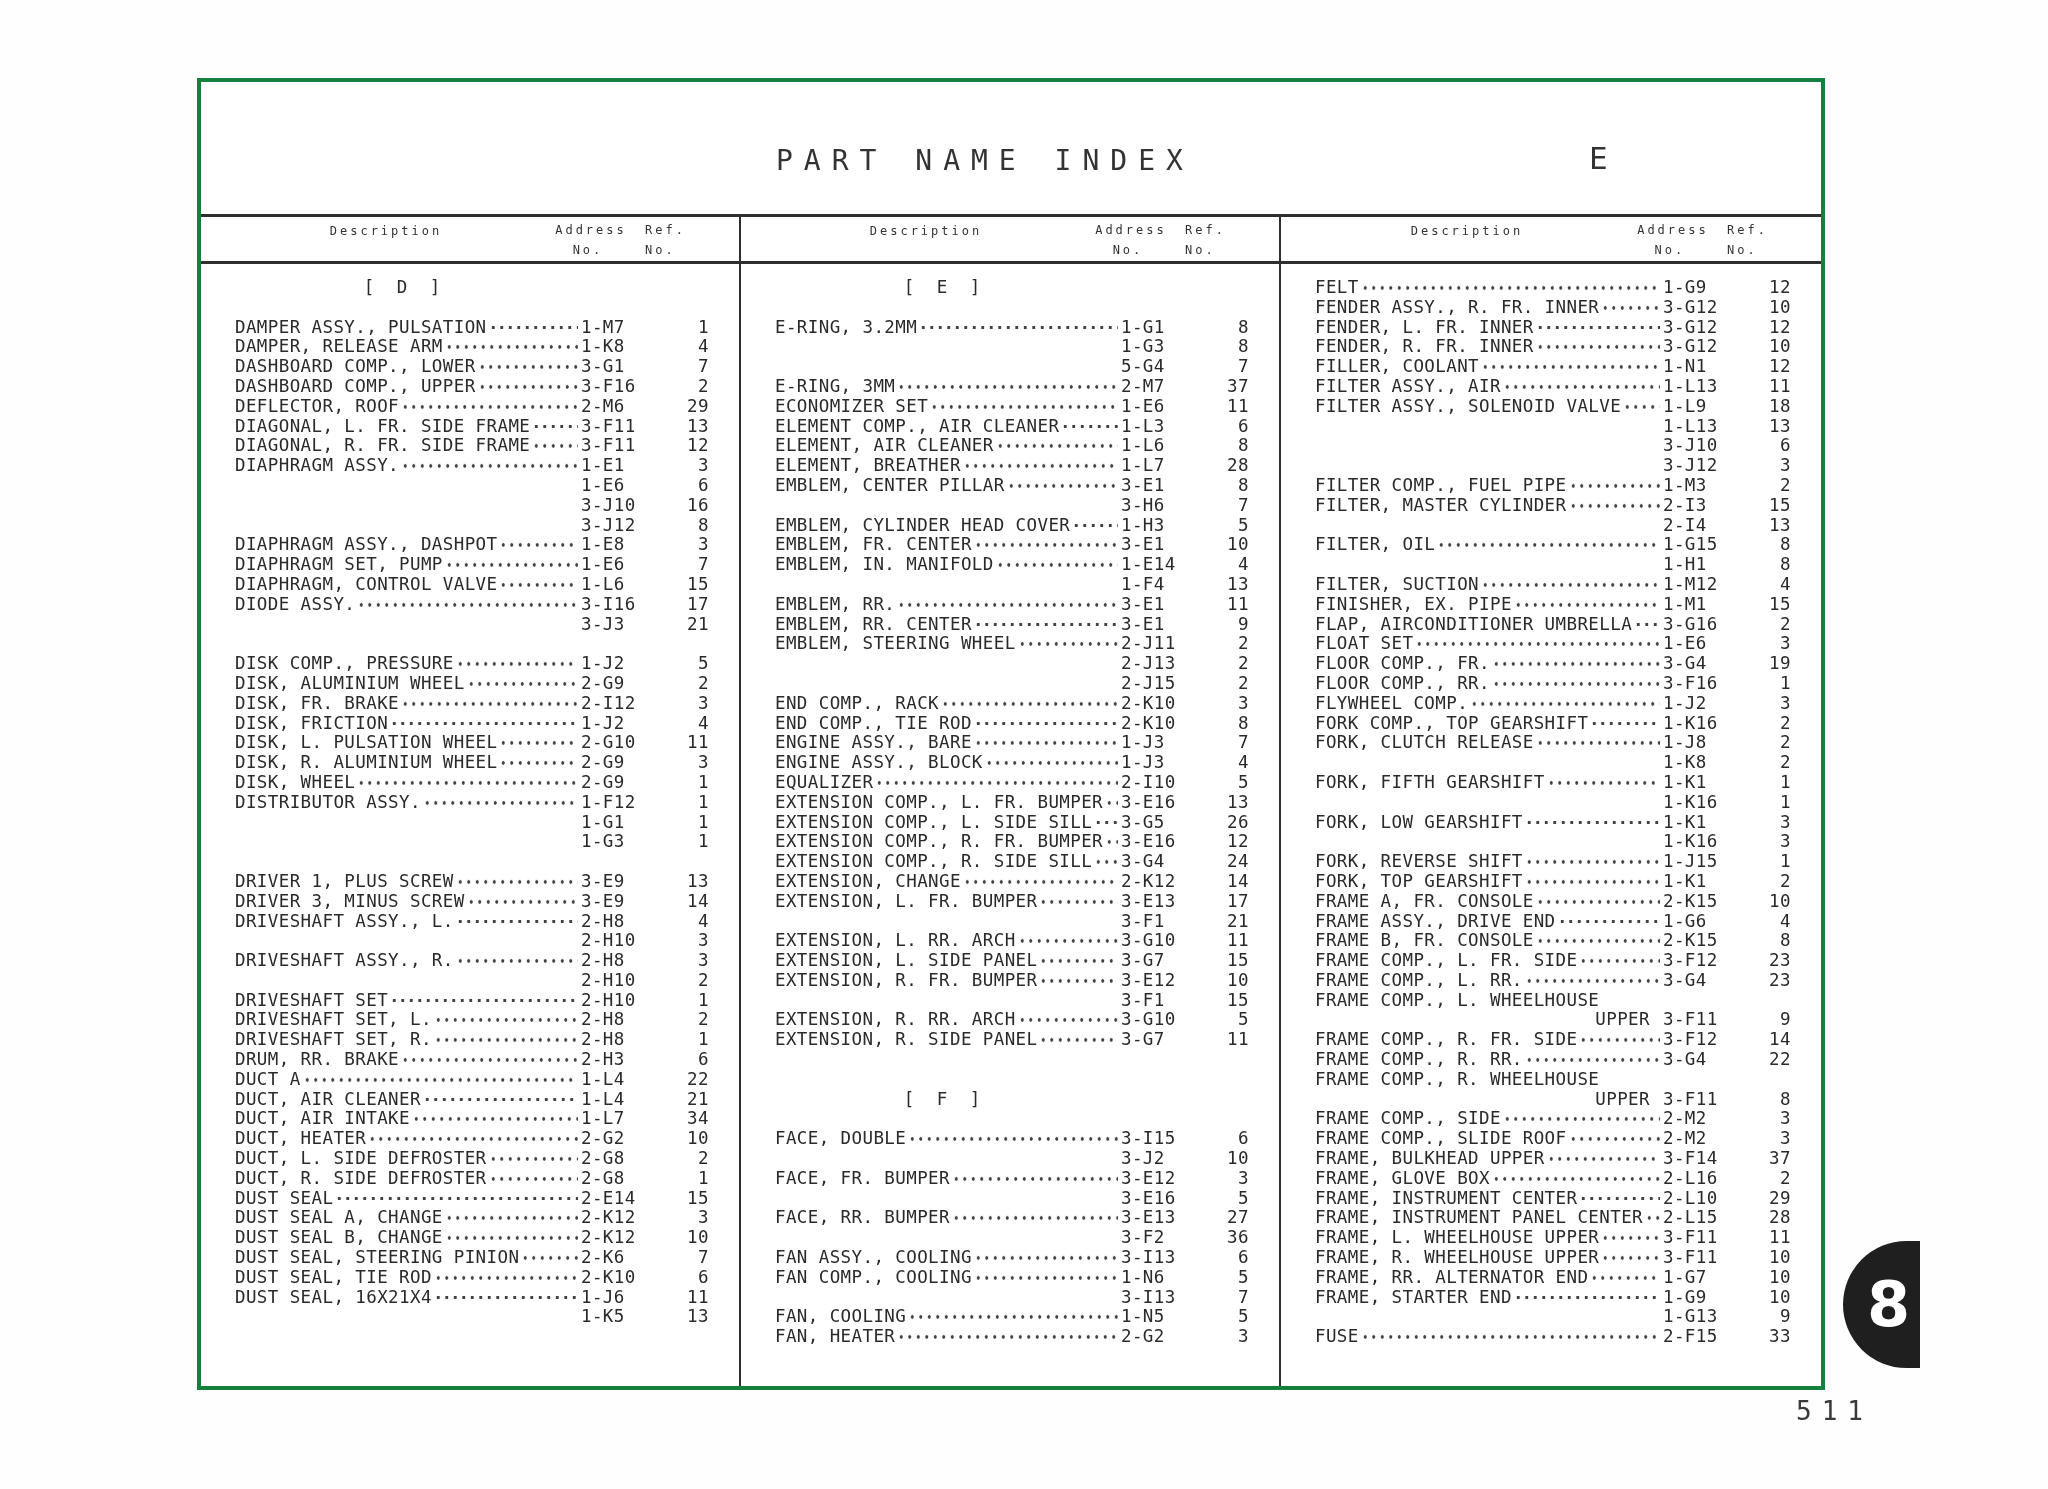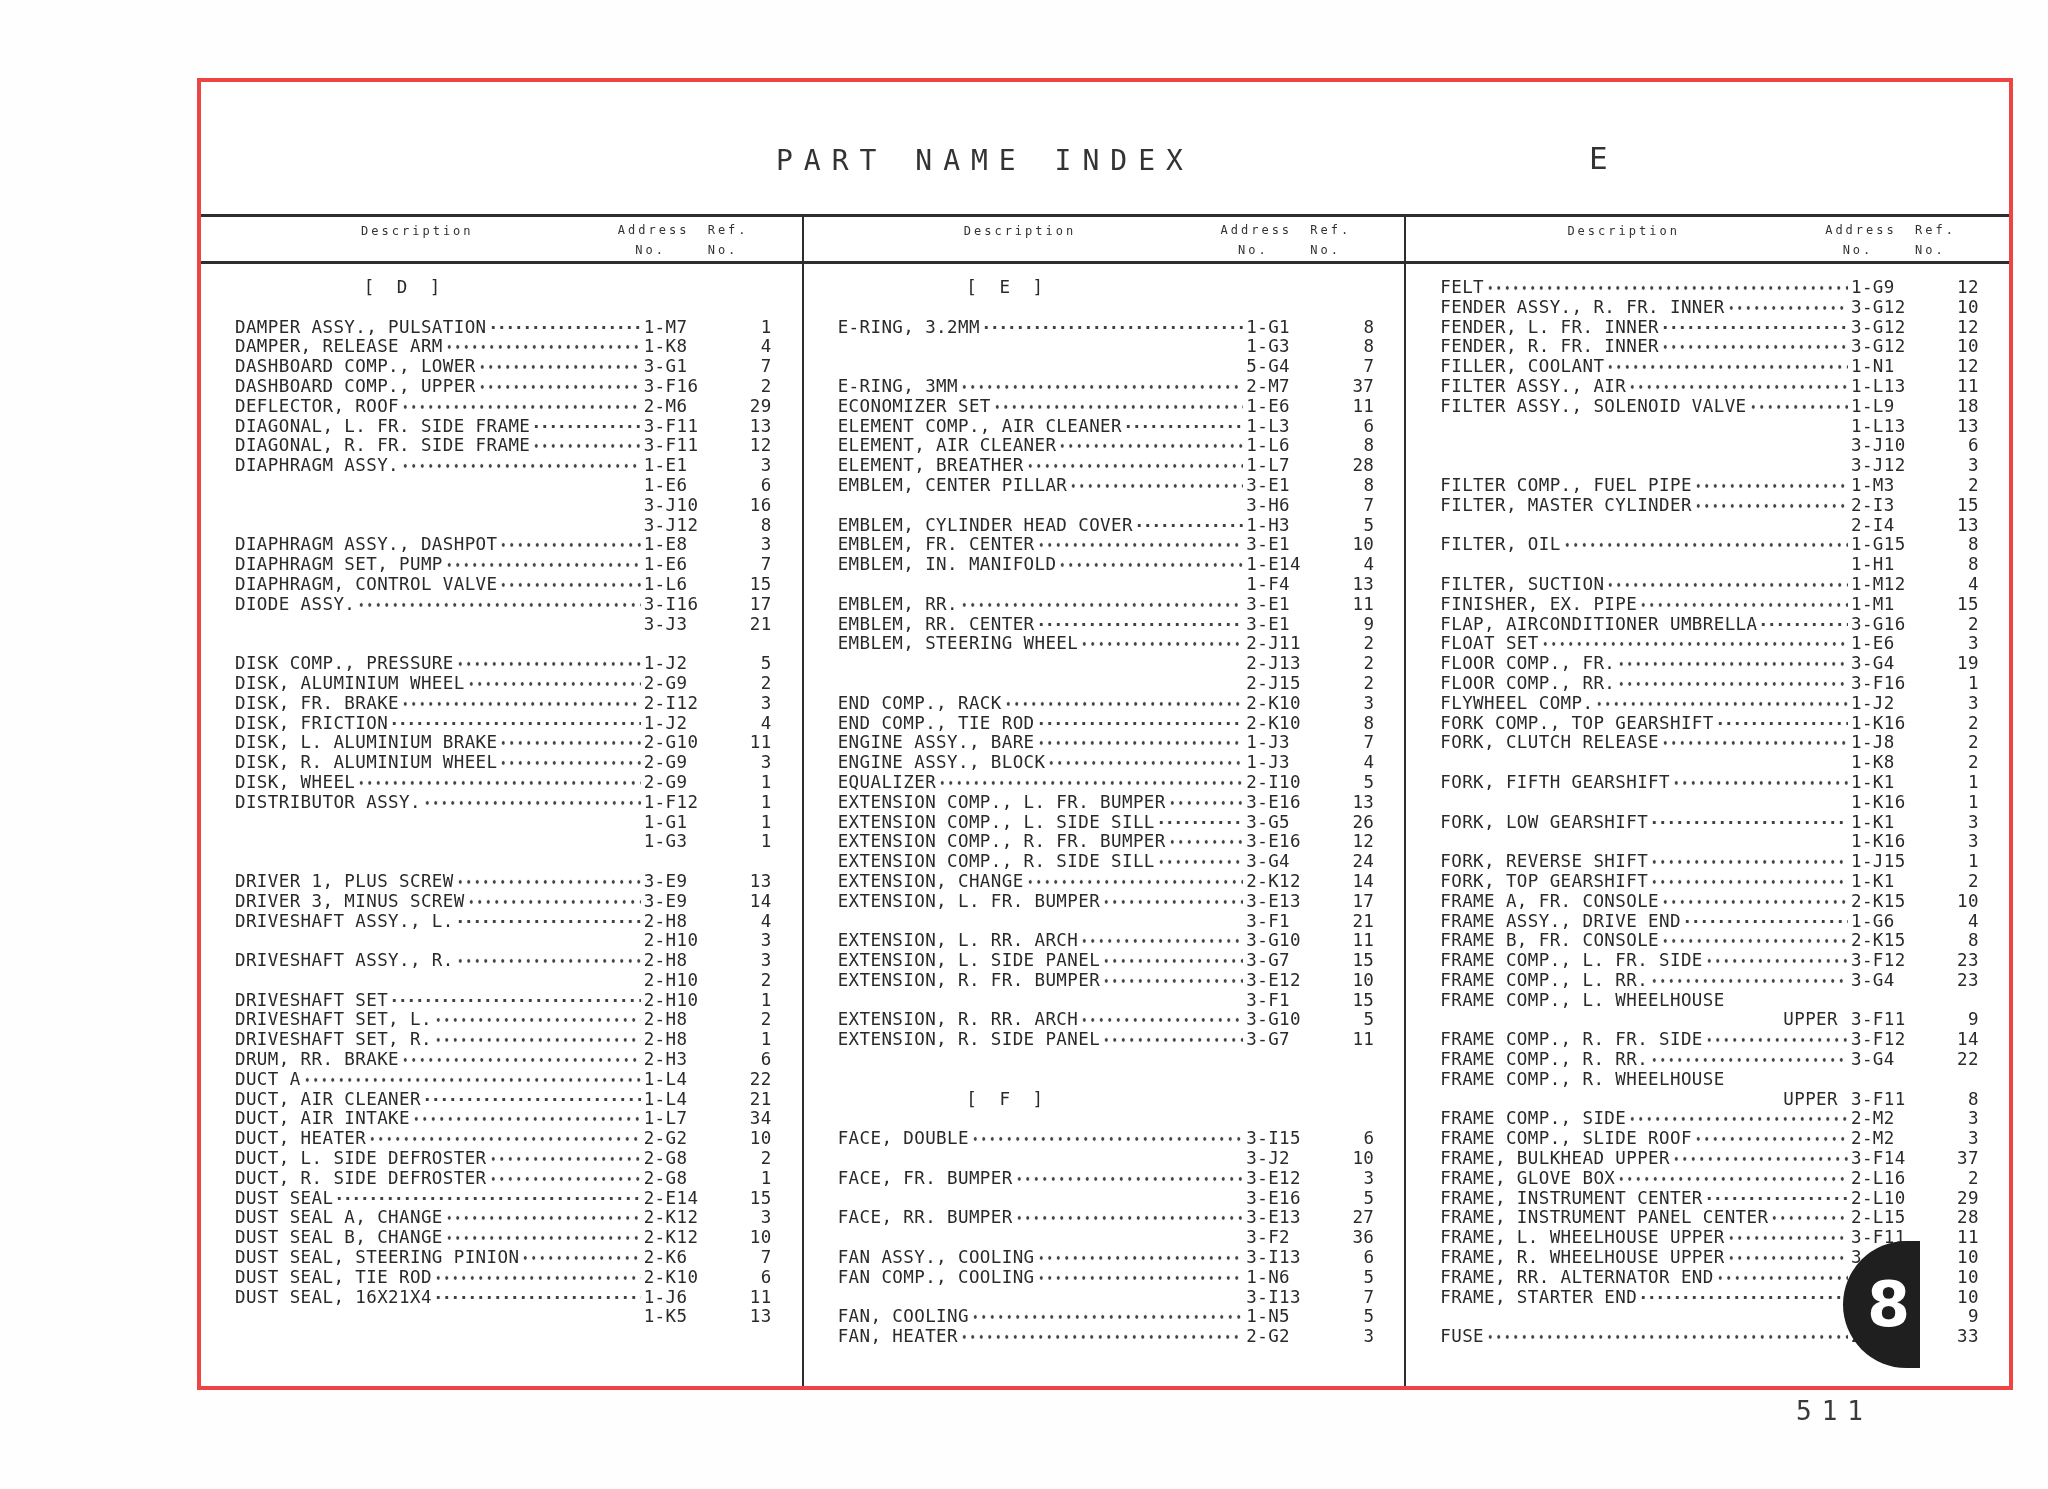--- a/index.html
+++ b/index.html
@@ -1,19 +1,19 @@
 <!DOCTYPE html>
 <html><head>
 <meta charset="utf-8">
 <style>
   html,body{margin:0;padding:0;background:#ffffff;}
   .sheet{position:relative;width:2048px;height:1489px;background:#fefefe;overflow:hidden;
          font-family:"DejaVu Sans Mono", monospace;color:#2a2a2a;}
-  .frame{position:absolute;left:197px;top:78px;width:1816px;height:1312px;
-         border:4px solid #ef4444;box-sizing:border-box;display:flex;flex-direction:column;background:#fff;}
+  .frame{position:absolute;left:197px;top:78px;width:1628px;height:1312px;
+         border:4px solid #15803d;box-sizing:border-box;display:flex;flex-direction:column;background:#fff;}
   .titlebar{position:relative;height:132px;flex:none;}
   .title{position:absolute;left:575px;top:62px;font-size:28px;letter-spacing:11px;white-space:pre;color:#333;}
   .letter{position:absolute;left:1388px;top:58px;font-size:31px;color:#333;}
   .headrow{flex:none;height:44px;border-top:3px solid #2e2e2e;border-bottom:3px solid #2e2e2e;
            display:flex;}
   .hcell{width:33.333%;box-sizing:border-box;display:flex;padding:3px 30px 0 34px;font-size:12px;letter-spacing:3px;color:#333;}
   .hcell.mid,.hcell.left{border-right:2px solid #2e2e2e;}
   .h-desc{flex:1;text-align:center;line-height:20px;padding-top:1px;}
   .h-addr{width:108px;flex:none;text-align:center;line-height:20px;}
   .h-addr .l2{padding-right:6px;}
@@ -183,21 +183,21 @@
             <span class="a">2-I12</span>
             <span class="r">3</span>
           </div>
           <div class="row">
             <span class="d">DISK, FRICTION</span>
             <span class="lead dots"></span>
             <span class="a">1-J2</span>
             <span class="r">4</span>
           </div>
           <div class="row">
-            <span class="d">DISK, L. ALUMINIUM BRAKE</span>
+            <span class="d">DISK, L. PULSATION WHEEL</span>
             <span class="lead dots"></span>
             <span class="a">2-G10</span>
             <span class="r">11</span>
           </div>
           <div class="row">
             <span class="d">DISK, R. ALUMINIUM WHEEL</span>
             <span class="lead dots"></span>
             <span class="a">2-G9</span>
             <span class="r">3</span>
           </div>

